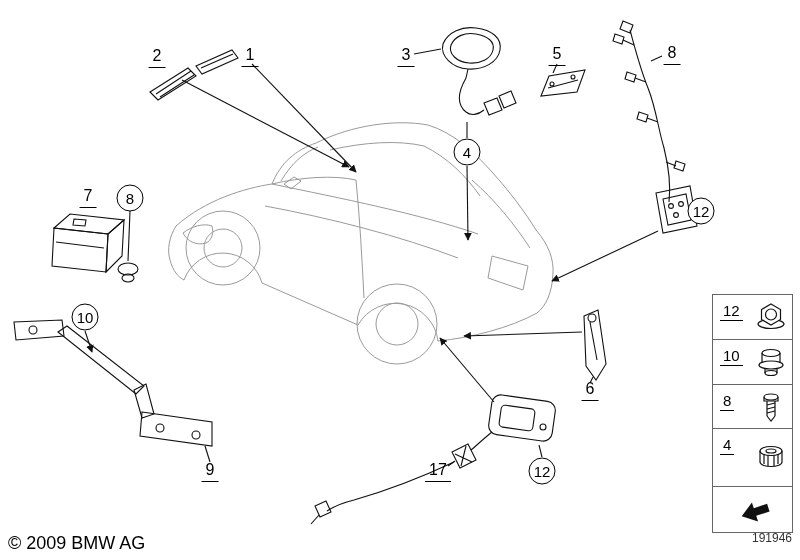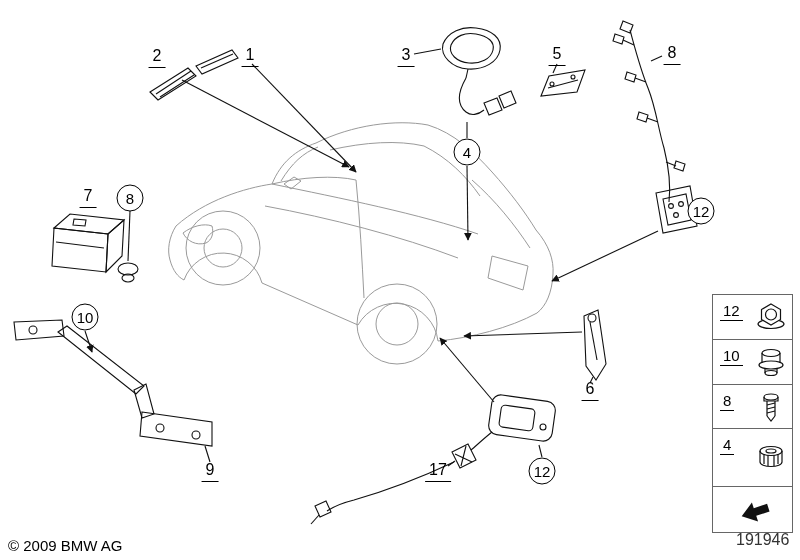--- a/index.html
+++ b/index.html
@@ -18,22 +18,22 @@
   .legend-row { display:flex; align-items:center; justify-content:space-between;
                 padding:4px 3px 2px 7px; border-top:1px solid #666; }
   .legend-row:first-child { border-top:none; }
   .legend-row.r1 { height:44px; } .legend-row.r2 { height:45px; }
   .legend-row.r3 { height:44px; } .legend-row.r4 { height:58px; }
   .legend-row.r5 { height:46px; justify-content:center; }
   .legend-label { font-size:15px; line-height:1; border-bottom:1.4px solid #000;
                   padding:1px 3px 2px; align-self:flex-start; margin-top:3px; }
   .legend-icon { flex:0 0 auto; }
 
-  .copyright { position:absolute; left:8px; bottom:6px; font-size:15px; color:#000; }
-  .partnum   { position:absolute; left:736px; top:531px; font-size:16px; color:#333; }
+  .copyright { position:absolute; left:8px; bottom:6px; font-size:18px; color:#000; }
+  .partnum   { position:absolute; left:752px; top:531px; font-size:12px; color:#333; }
 </style>
 </head>
 <body>
 
 <div class="stage">
 
   <svg class="art" viewBox="0 0 800 560" xmlns="http://www.w3.org/2000/svg">
     <defs>
       <marker id="arrow" viewBox="0 0 10 10" refX="9" refY="5" markerWidth="7" markerHeight="7" orient="auto-start-reverse">
         <path d="M0,0 L10,5 L0,10 Z" fill="#111"></path>

